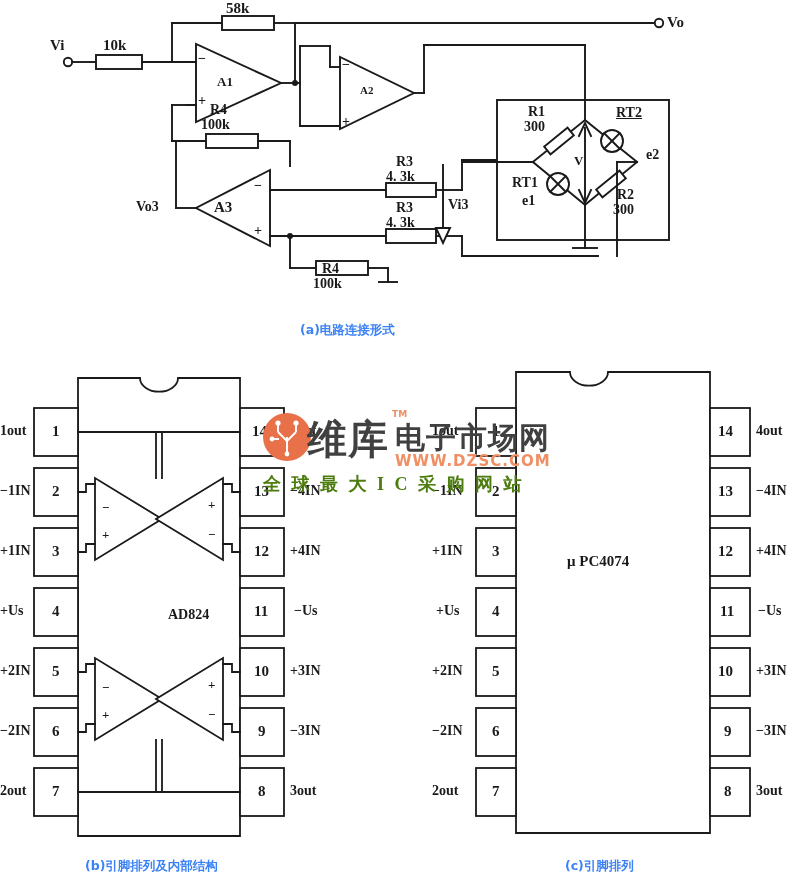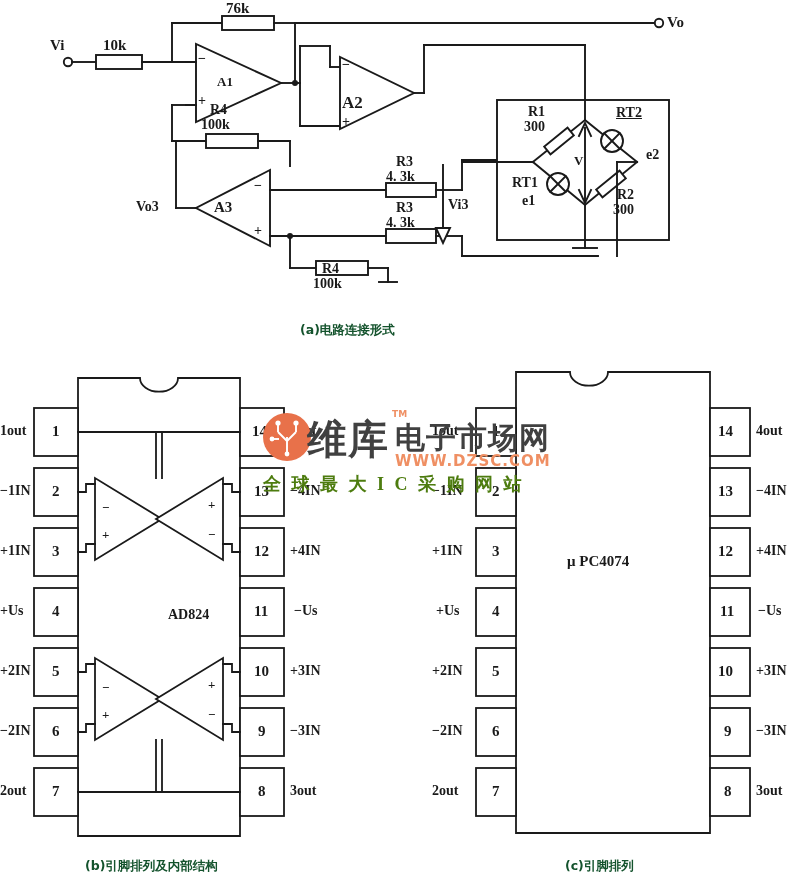--- a/index.html
+++ b/index.html
@@ -6,21 +6,21 @@
   body{
     width:800px;height:885px;position:relative;overflow:hidden;
     font-family:"Liberation Serif", serif;
     color:#1a1a1a;
   }
   .stage{position:absolute;left:0;top:0;width:800px;height:885px;}
   svg.layer{position:absolute;left:0;top:0;width:800px;height:885px;overflow:visible;}
   .lbl{position:absolute;white-space:nowrap;line-height:1;font-weight:bold;}
   .lbl.serif{font-family:"Liberation Serif", serif;}
   .cap{position:absolute;white-space:nowrap;font-family:"DejaVu Sans", sans-serif;
-       font-weight:bold;font-size:12.5px;color:#14532d;}
+       font-weight:bold;font-size:12.5px;color:#3b82f6;}
   
   .wm{position:absolute;pointer-events:none;}
   .wm-main{font-family:"DejaVu Sans", sans-serif;font-weight:bold;color:#404040;}
   .wm-sub{font-family:Liberation Serif, serif;font-weight:bold;color:#4d7c0f;letter-spacing:3px;}
   .wm-url{font-family:"DejaVu Sans", sans-serif;font-weight:bold;color:#ef8f63;letter-spacing:1px;}
   .wm-tm{font-family:"DejaVu Sans", sans-serif;font-weight:bold;color:#ef8f63;}
   .wm-circle{border-radius:50%;background:#e8714a;}
 </style>
 </head>
 <body>
@@ -140,36 +140,36 @@
       <path d="M533 162 H462"></path>
 
       <path d="M637 162 H617"></path>
       <path d="M617 162 V256"></path>
     </g>
   </svg>
 
   <div class="lbl serif" style="left:50px;top:38px;font-size:15px;">Vi</div>
   <div class="lbl serif" style="left:667px;top:15px;font-size:15px;">Vo</div>
   <div class="lbl serif" style="left:103px;top:38px;font-size:15px;">10k</div>
-  <div class="lbl serif" style="left:226px;top:1px;font-size:15px;">76k</div>
+  <div class="lbl serif" style="left:226px;top:1px;font-size:15px;">58k</div>
 
   <div class="lbl serif" style="left:210px;top:103px;font-size:14px;">R4</div>
   <div class="lbl serif" style="left:201px;top:118px;font-size:14px;">100k</div>
 
   <div class="lbl serif" style="left:396px;top:155px;font-size:14px;">R3</div>
   <div class="lbl serif" style="left:386px;top:170px;font-size:14px;">4. 3k</div>
 
   <div class="lbl serif" style="left:396px;top:201px;font-size:14px;">R3</div>
   <div class="lbl serif" style="left:386px;top:216px;font-size:14px;">4. 3k</div>
 
   <div class="lbl serif" style="left:322px;top:262px;font-size:14px;">R4</div>
   <div class="lbl serif" style="left:313px;top:277px;font-size:14px;">100k</div>
 
   <div class="lbl serif" style="left:217px;top:75px;font-size:13px;">A1</div>
-  <div class="lbl serif" style="left:342px;top:85px;font-size:17px;margin-top:9px;">A2</div>
+  <div class="lbl serif" style="left:360px;top:85px;font-size:11px;">A2</div>
   <div class="lbl serif" style="left:214px;top:200px;font-size:15px;">A3</div>
 
   <div class="lbl serif" style="left:198px;top:52px;font-size:14px;">−</div>
   <div class="lbl serif" style="left:198px;top:94px;font-size:14px;">+</div>
   <div class="lbl serif" style="left:342px;top:58px;font-size:14px;">−</div>
   <div class="lbl serif" style="left:342px;top:115px;font-size:14px;">+</div>
   <div class="lbl serif" style="left:254px;top:179px;font-size:14px;">−</div>
   <div class="lbl serif" style="left:254px;top:224px;font-size:14px;">+</div>
 
   <div class="lbl serif" style="left:136px;top:200px;font-size:14px;">Vo3</div>

